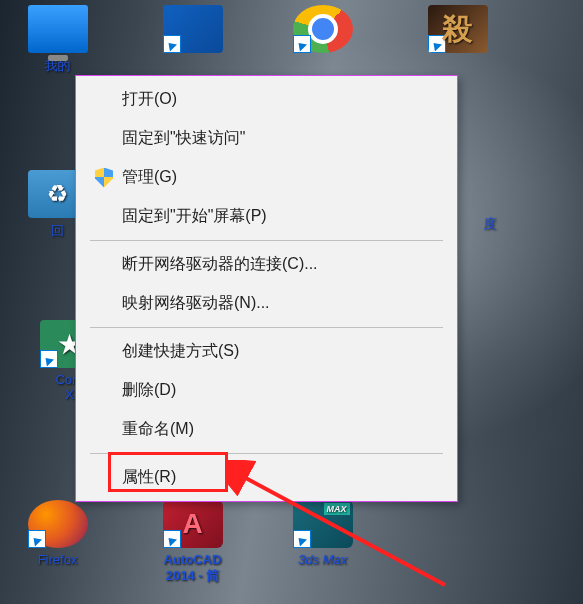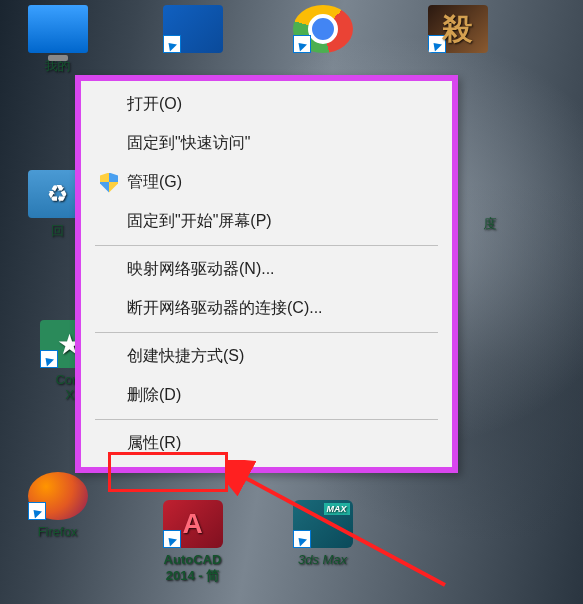--- a/index.html
+++ b/index.html
@@ -25,21 +25,21 @@
         radial-gradient(ellipse at 70% 40%, rgba(180,190,200,0.5) 0%, transparent 40%),
         radial-gradient(ellipse at 85% 60%, rgba(50,60,70,0.6) 0%, transparent 35%),
         linear-gradient(100deg, #1a2530 0%, #3a4550 20%, #7a8590 50%, #5a6570 70%, #2a3540 100%);
     }
 
     
     .desktop-icon {
       position: absolute;
       width: 95px;
       text-align: center;
-      color: #14532d;
+      color: #1d4ed8;
       font-size: 13px;
       text-shadow: 1px 1px 2px rgba(0,0,0,0.8);
     }
 
     .desktop-icon .icon-image {
       width: 60px;
       height: 48px;
       margin: 0 auto 4px;
       position: relative;
     }
@@ -210,21 +210,21 @@
       font-weight: bold;
     }
 
     
     .context-menu {
       position: absolute;
       left: 75px;
       top: 75px;
       width: 383px;
       background: #f2f2f2;
-      border: 6px solid #d946ef;
+      border: 1px solid #d946ef;
       box-shadow: 3px 3px 8px rgba(0,0,0,0.3);
       padding: 4px 2px;
       z-index: 100;
     }
 
     .menu-item {
       display: flex;
       align-items: center;
       padding: 9px 8px;
       font-size: 16px;
@@ -304,21 +304,21 @@
 </div>
 
 <div class="desktop-icon" style="left:22px; top:320px;">
   <div class="icon-image icon-star">
       <div class="shortcut-badge arrow"></div>
     </div>
   <div>Core</div>
   <div>X</div>
 </div>
 
-<div class="desktop-icon" style="left:10px; top:472px;">
+<div class="desktop-icon" style="left:10px; top:500px;">
   <div class="icon-image icon-firefox">
       <div class="shortcut-badge arrow"></div>
     </div>
   <div>Firefox</div>
 </div>
 
 <div class="desktop-icon" style="left:145px; top:500px;font-weight:bold;">
   <div class="icon-image icon-autocad">
       <div class="shortcut-badge arrow"></div>
     </div>
@@ -350,36 +350,40 @@
   </div>
   <div class="menu-item">
     <span class="menu-icon-slot"></span>
     <span>固定到"开始"屏幕(P)</span>
   </div>
 
   <div class="menu-separator"></div>
 
   <div class="menu-item">
     <span class="menu-icon-slot"></span>
+    <span>断开网络驱动器的连接(C)...</span>
+  </div>
+  <div class="menu-item">
+    <span class="menu-icon-slot"></span>
     <span>映射网络驱动器(N)...</span>
   </div>
-  <div class="menu-item">
-    <span class="menu-icon-slot"></span>
-    <span>断开网络驱动器的连接(C)...</span>
-  </div>
 
   <div class="menu-separator"></div>
 
   <div class="menu-item">
     <span class="menu-icon-slot"></span>
     <span>创建快捷方式(S)</span>
   </div>
   <div class="menu-item">
     <span class="menu-icon-slot"></span>
     <span>删除(D)</span>
+  </div>
+  <div class="menu-item">
+    <span class="menu-icon-slot"></span>
+    <span>重命名(M)</span>
   </div>
 
   <div class="menu-separator"></div>
 
   <div class="menu-item">
     <span class="menu-icon-slot"></span>
     <span>属性(R)</span>
   </div>
 </div>
 

